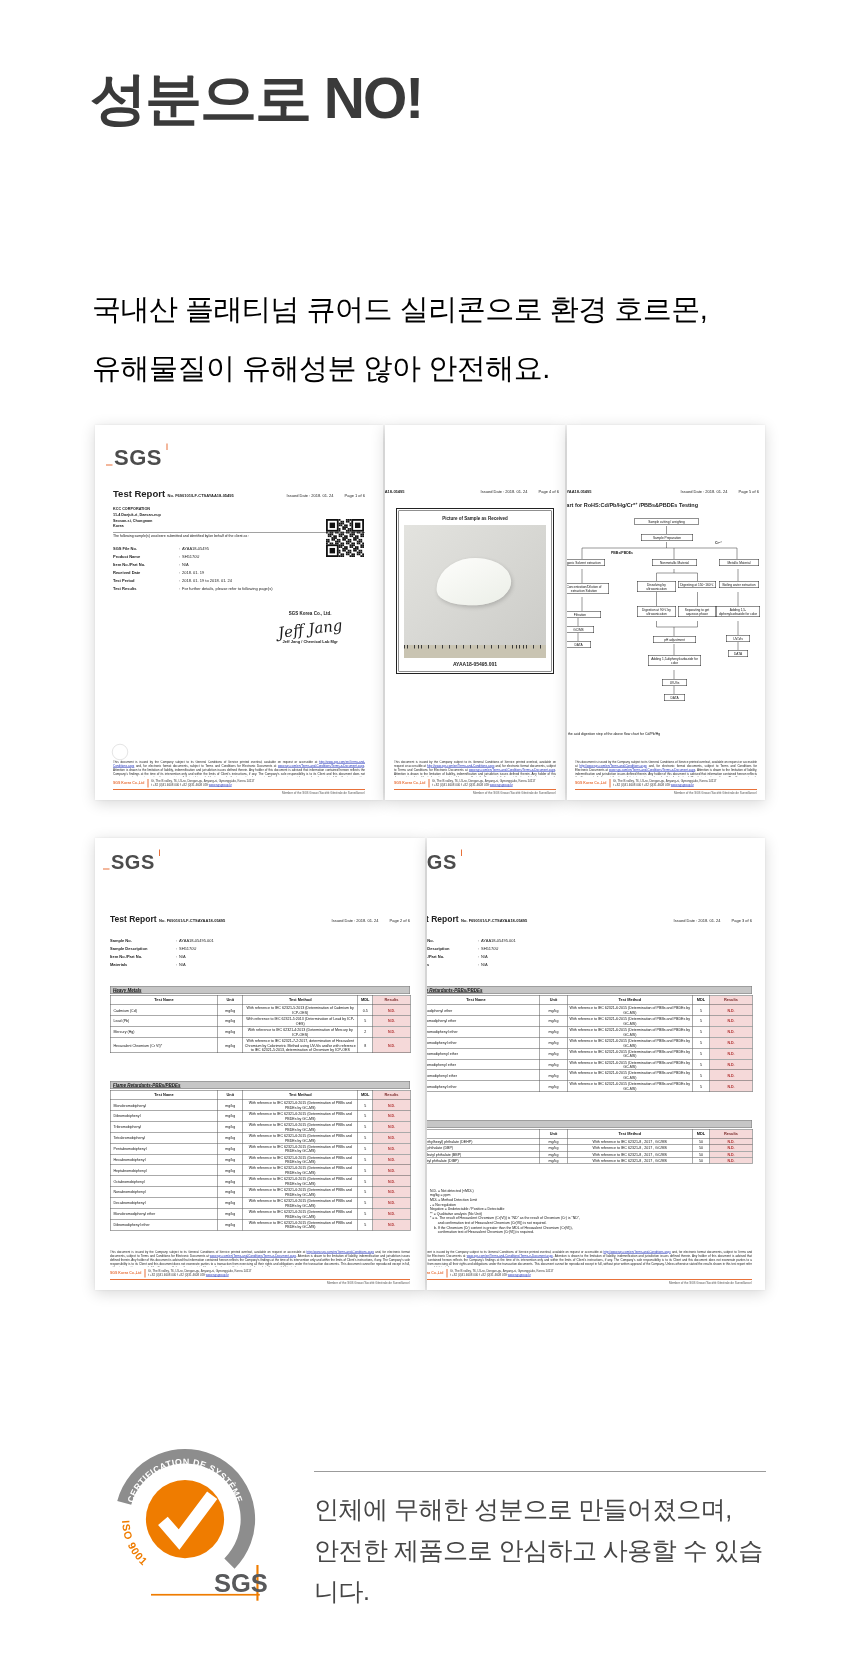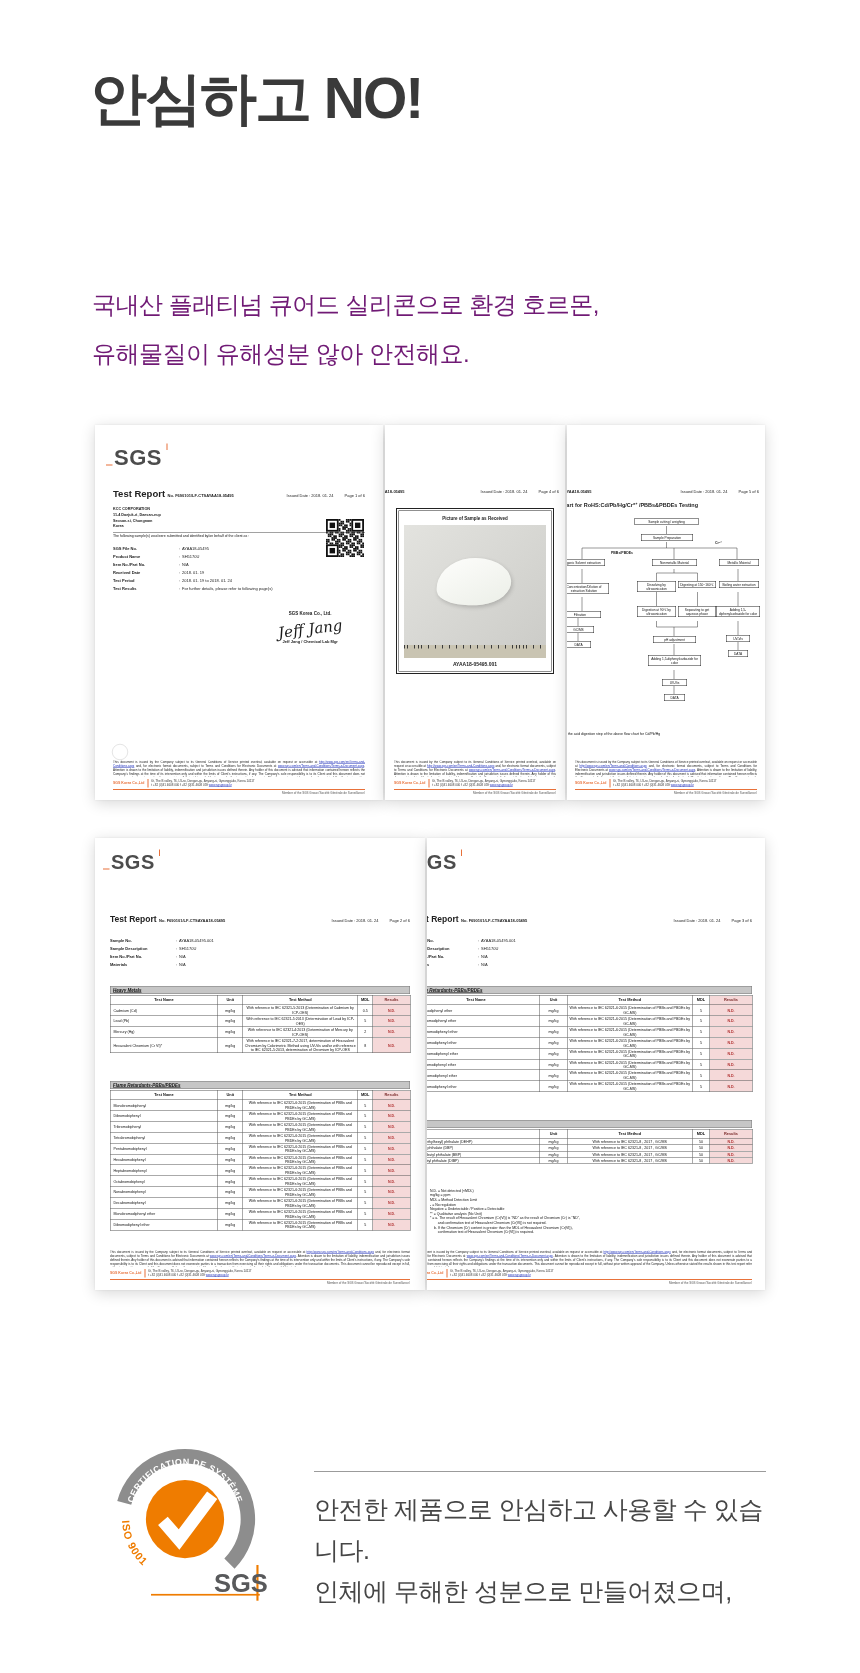--- a/index.html
+++ b/index.html
@@ -2,21 +2,21 @@
 <html><head>
 <meta charset="utf-8">
 <style>
   html,body{margin:0;padding:0;background:#fff}
   .canvas{position:relative;width:860px;height:1673px;background:#fff;overflow:hidden;
           font-family:"Liberation Sans",sans-serif;color:#222}
 
   
   .hero{position:absolute;left:90px;top:62px}
   .hero .t{font-size:57px;font-weight:800;color:#3a3a3a;line-height:1.28;letter-spacing:-2px}
-  .sub{position:absolute;left:92px;top:280px;font-size:24px;color:#701a75;line-height:2.05;letter-spacing:-0.5px}
+  .sub{position:absolute;left:92px;top:280px;font-size:29px;color:#000000;line-height:2.05;letter-spacing:-0.5px}
 
   
   .group{position:absolute;display:flex;gap:2px}
   #group1{left:95px;top:425px}
   #group2{left:95px;top:838px}
   .page{position:relative;overflow:hidden;background:#fff;box-shadow:0 3px 14px rgba(0,0,0,.16),0 0 2px rgba(0,0,0,.08)}
   .pA{width:288px;height:375px}.pB{width:180px;height:375px}.pC{width:198px;height:375px}
   .pD{width:330px;height:452px}.pE{width:338px;height:452px}
   .inner{position:absolute;left:0;top:0;transform:scale(.5);transform-origin:0 0}
   .pA .inner{width:576px;height:750px}
@@ -103,21 +103,21 @@
   .cert-h{font-size:35px;font-weight:800;color:#4a4a4a;letter-spacing:-1px}
   .cert-div{border-top:1px solid #9b9b9b;margin:21px 0 17px}
   .cert-p{font-size:25px;color:#464646;line-height:1.64;letter-spacing:-0.5px}
 </style>
 </head>
 <body>
 
 <div class="canvas">
 
   <div class="hero">
-    <div class="t">안심하고 NO!</div>
+    <div class="t">성분으로 NO!</div>
   </div>
   <div class="sub">
     <div>국내산 플래티넘 큐어드 실리콘으로 환경 호르몬,</div>
     <div>유해물질이 유해성분 않아 안전해요.</div>
   </div>
 
   <div class="group" id="group1">
 
     <div class="page pA">
       <div class="inner">
@@ -940,19 +940,19 @@
       </text>
       <circle cx="100" cy="86" r="46" fill="#ef7c00"></circle>
       <polyline points="74,88 93,110 132,58" stroke="#ffffff" stroke-width="15" fill="none"></polyline>
       <rect x="60" y="174" width="128" height="2" fill="#ef7c00"></rect>
       <rect x="184" y="140" width="2.5" height="42" fill="#ef7c00"></rect>
       <text x="134" y="172" font-family="Liberation Sans, sans-serif" font-size="30" font-weight="bold" fill="#58595b">SGS</text>
     </svg>
     <div class="cert-text">
       <div class="cert-div"></div>
       <div class="cert-p">
+        <div>인체에 무해한 성분으로 만들어졌으며,</div>
         <div>안전한 제품으로 안심하고 사용할 수 있습니다.</div>
-        <div>인체에 무해한 성분으로 만들어졌으며,</div>
       </div>
     </div>
   </div>
 
 </div>
 
 </body></html>

